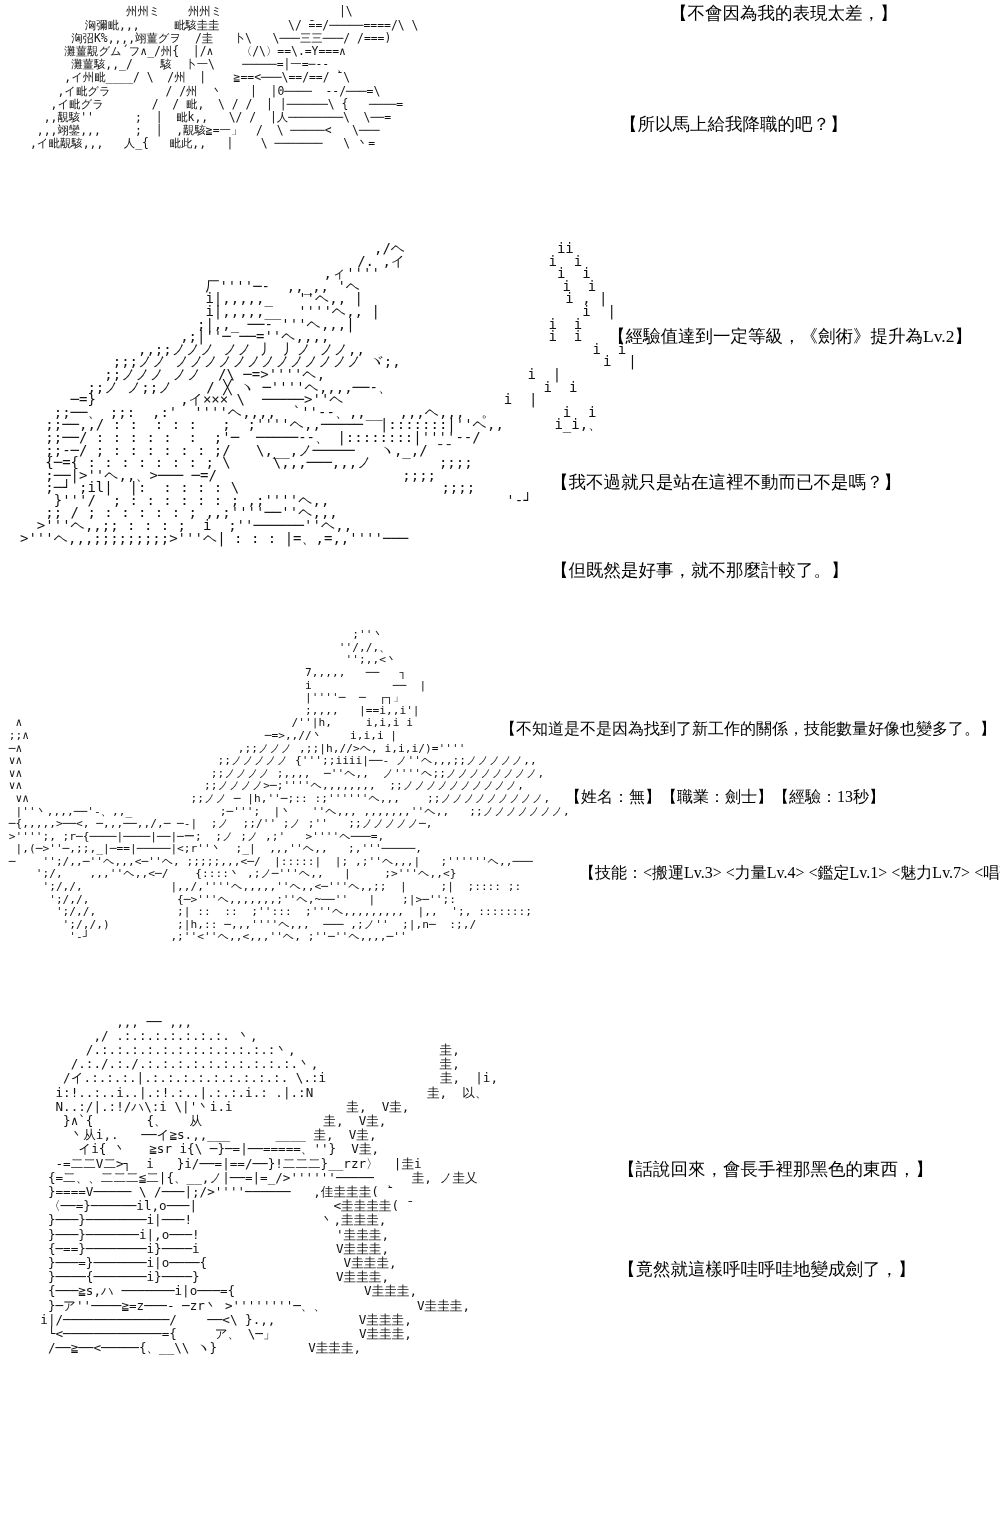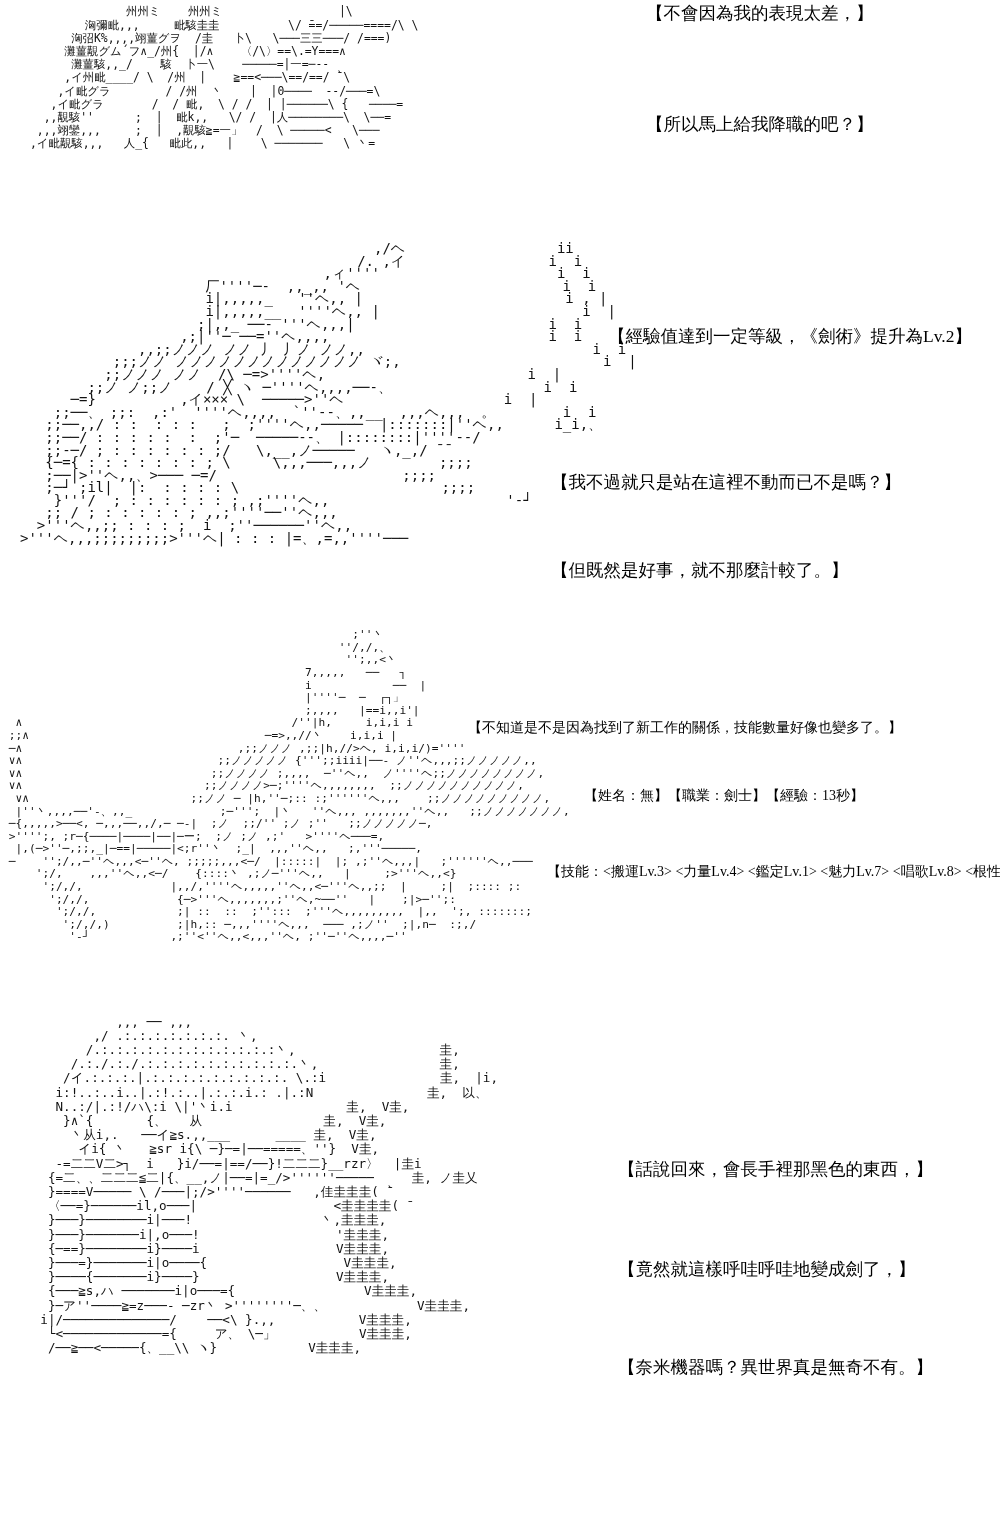--- a/index.html
+++ b/index.html
@@ -40,32 +40,32 @@
   .aa-4 { left: 10px;  top: 1002px; font-size: 12.6px; line-height: 14.2px; }
 
   
   .line {
     position: absolute;
     white-space: nowrap;
     font-family: "Liberation Serif", "DejaVu Serif", serif;
     color: #000000;
   }
   .big   { font-size: 17.5px; }
-  .small { font-size: 14px; }
+  .small { font-size: 16px; margin-left: 32px; }
 
-  .l1 { left: 646px; top: 1px;    }
-  .l2 { left: 646px; top: 112px;  }
+  .l1 { left: 670px; top: 1px;    }
+  .l2 { left: 620px; top: 112px;  }
 
   .l3 { left: 608px; top: 324px;  }
   .l4 { left: 551px; top: 381px;  }
   .l5 { left: 551px; top: 470px;  }
   .l6 { left: 551px; top: 558px;  }
 
   .l7  { left: 468px; top: 719px; }
-  .l8  { left: 584px; top: 787px; }
+  .l8  { left: 533px; top: 787px; }
   .l9  { left: 547px; top: 863px; }
   .l10 { left: 547px; top: 929px; }
 
   .l11 { left: 618px; top: 1157px; }
   .l12 { left: 618px; top: 1257px; }
   .l13 { left: 618px; top: 1355px; }
 </style>
 </head>
 <body>
 
@@ -174,15 +174,14 @@
      {───≧s,ハ ───────i|o───={                 V圭圭圭,  
      }─ア''────≧=z───- ─zr丶 &gt;''''''''─、、            V圭圭圭,  
     i|/──────────────/    ──&lt;\ }.,,           V圭圭圭,  
      └&lt;─────────────={     ア、 \─」           V圭圭圭,  
      /──≧──&lt;─────{、__\\ ヽ}            V圭圭圭,  </pre>
 
   <div class="line big l11">【話說回來，會長手裡那黑色的東西，】</div>
 
   <div class="line big l12">【竟然就這樣呼哇呼哇地變成劍了，】</div>
 
-  <div class="line big l13">【奈米機器嗎？異世界真是無奇不有。】</div>
 
 </div>
 
 </body></html>

